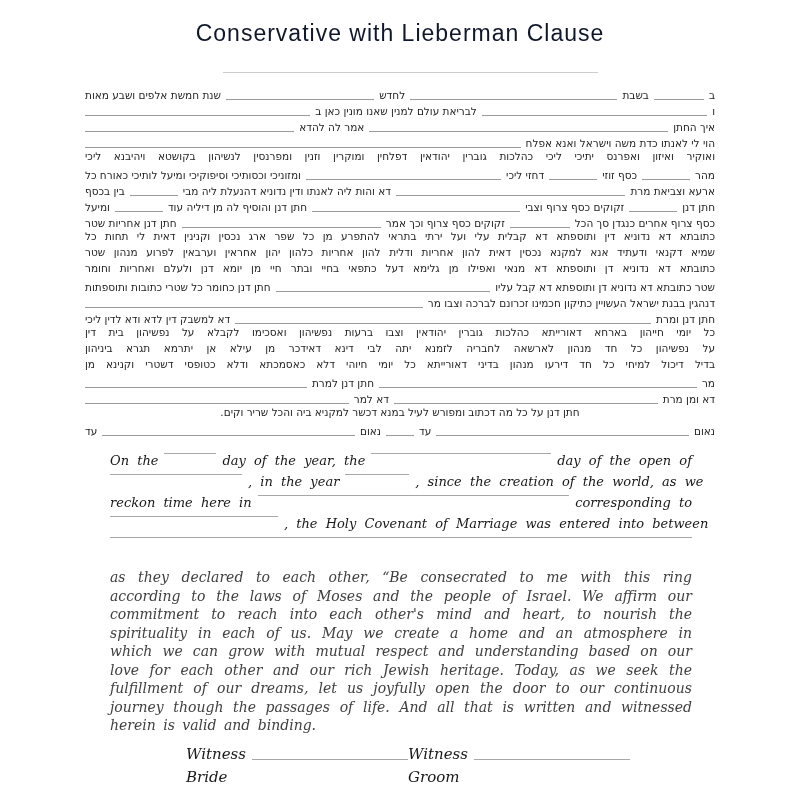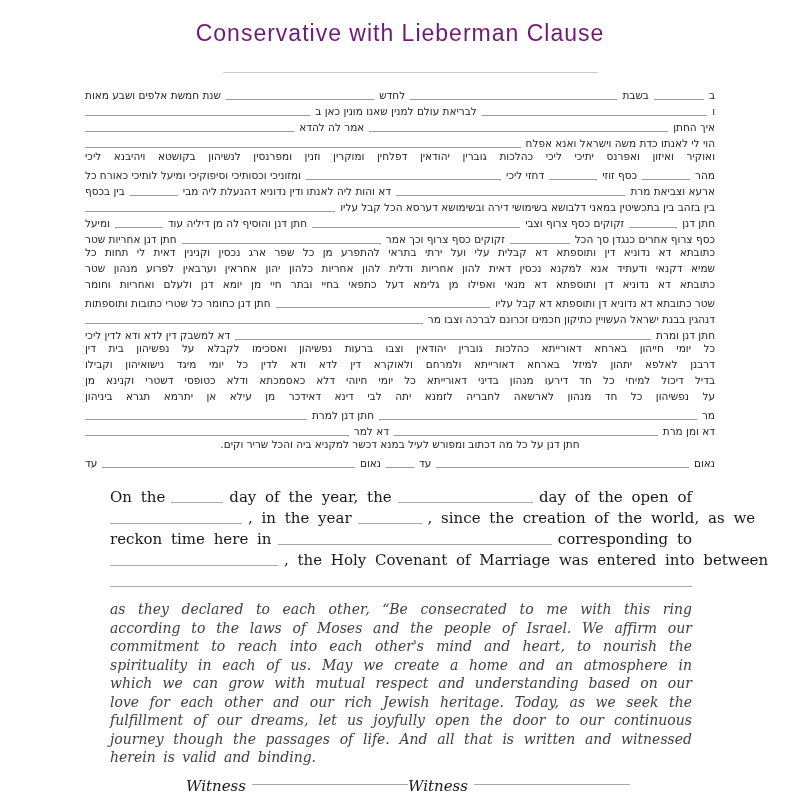--- a/index.html
+++ b/index.html
@@ -1,46 +1,46 @@
 <!DOCTYPE html>
 <html><head>
 <meta charset="utf-8">
 <style>
   html,body { margin:0; padding:0; background:#fff; }
   .page { position:relative; width:800px; height:800px; background:#ffffff;
           overflow:hidden; color:#222; font-family:"DejaVu Serif", serif; box-sizing:border-box; }
   .title { margin:20px 0 0 0; text-align:center; font-family:"Liberation Sans", sans-serif;
-           font-weight:400; font-size:23px; letter-spacing:1px; color:#701a75; }
+           font-weight:400; font-size:23px; letter-spacing:1px; color:#0f172a; }
   .divider { height:1px; background:#cccccc; width:375px; margin:25px 0 0 223px; }
 
   
   .hebrew { margin:13px 85px 0 85px; }
   .hline { direction:rtl; display:flex; align-items:flex-end; column-gap:5px;
            height:16px; font-size:10.5px; line-height:13px;
            font-family:"DejaVu Sans", sans-serif; color:#1e1e1e; }
   .hline .t { flex:0 1 auto; white-space:pre; min-width:0; overflow:hidden; }
   .hline.solo { display:block; text-align:justify; overflow:hidden; white-space:normal; }
   .hline.solo::after { content:""; display:inline-block; width:100%; height:0; }
   .hline.center { display:block; text-align:center; }
   .blank { border-bottom:1px solid #9a9a9a; margin-bottom:2px; flex:0 0 auto; height:0; }
   .blank.fx { flex:1 1 30px; min-width:20px; }
 
   
   .english { margin:15px 110px 0 110px; width:582px; }
-  .eline { display:flex; align-items:flex-end; column-gap:6px; height:21px;
-           font-size:15px; word-spacing:4px; color:#181818; }
+  .eline { display:flex; column-gap:6px; height:21px;
+           font-size:13px; font-style:italic; word-spacing:4px; color:#181818; }
   .eline .t { flex:0 1 auto; white-space:pre; }
   .eline .blank { border-bottom:1px solid #a8a8a8; margin-bottom:3px; }
   .paragraph { margin-top:10px; font-size:14px; font-style:italic; line-height:18.5px;
                text-align:justify; word-spacing:3px; color:#404040; }
 
   
   .sigs { margin:5px 110px 0 110px; font-style:italic; font-size:15px; color:#181818; }
   .sig-row { display:flex; margin-left:76px; height:23px; align-items:flex-end; }
-  .sig-group { display:flex; width:222px; column-gap:6px; align-items:center; }
+  .sig-group { display:flex; width:222px; column-gap:6px; align-items:flex-end; }
   .sig-group .blank { flex:1 1 auto; border-bottom:1px solid #a8a8a8; margin-bottom:3px; }
 </style>
 </head>
 <body>
 
 <div class="page">
   <h1 class="title">Conservative with Lieberman Clause</h1>
   <div class="divider"></div>
   <div class="hebrew" id="hebrew-block">
       <div class="hline">
@@ -79,24 +79,20 @@
         <span class="t">ומזוניכי וכסותיכי וסיפוקיכי ומיעל לותיכי כאורח כל</span>
       </div>
       <div class="hline">
         <span class="t">ארעא וצביאת מרת</span>
         <span class="blank fx" style="flex-grow: 1;"></span>
         <span class="t">דא והות ליה לאנתו ודין נדוניא דהנעלת ליה מבי</span>
         <span class="blank" style="width: 48px;"></span>
         <span class="t">בין בכסף</span>
       </div>
       <div class="hline">
-        <span class="t">בין בזהב בין בתכשיטין במאני דלבושא בשימושי דירה ובשימושא דערסא הכל קבל עליו</span>
-        <span class="blank fx" style="flex-grow: 1;"></span>
-      </div>
-      <div class="hline">
         <span class="t">חתן דנן</span>
         <span class="blank" style="width: 48px;"></span>
         <span class="t">זקוקים כסף צרוף וצבי</span>
         <span class="blank fx" style="flex-grow: 1;"></span>
         <span class="t">חתן דנן והוסיף לה מן דיליה עוד</span>
         <span class="blank" style="width: 48px;"></span>
         <span class="t">ומיעל</span>
       </div>
       <div class="hline">
         <span class="t">כסף צרוף אחרים כנגדן סך הכל</span>
@@ -116,23 +112,22 @@
       <div class="hline">
         <span class="t">דנהגין בבנת ישראל העשויין כתיקון חכמינו זכרונם לברכה וצבו מר</span>
         <span class="blank fx" style="flex-grow: 1;"></span>
       </div>
       <div class="hline">
         <span class="t">חתן דנן ומרת</span>
         <span class="blank fx" style="flex-grow: 1;"></span>
         <span class="t">דא למשבק דין לדא ודא לדין ליכי</span>
       </div>
       <div class="hline solo">כל יומי חייהון בארחא דאורייתא כהלכות גוברין יהודאין וצבו ברעות נפשיהון ואסכימו לקבלא על נפשיהון בית דין</div>
-      <div class="hline solo">דרבנן לאלפא יתהון למיזל בארחא דאורייתא ולמרחם ולאוקרא דין לדא ודא לדין כל יומי מיגד נישואיהון וקבילו</div>
+      <div class="hline solo">על נפשיהון כל חד מנהון לארשאה לחבריה לזמנא יתה לבי דינא דאידכר מן עילא אן יתרמא תגרא ביניהון</div>
       <div class="hline solo">בדיל דיכול למיחי כל חד דירעו מנהון בדיני דאורייתא כל יומי חיוהי דלא כאסמכתא ודלא כטופסי דשטרי וקנינא מן</div>
-      <div class="hline solo">על נפשיהון כל חד מנהון לארשאה לחבריה לזמנא יתה לבי דינא דאידכר מן עילא אן יתרמא תגרא ביניהון</div>
       <div class="hline">
         <span class="t">מר</span>
         <span class="blank fx" style="flex-grow: 3;"></span>
         <span class="t">חתן דנן למרת</span>
         <span class="blank fx" style="flex-grow: 2;"></span>
       </div>
       <div class="hline">
         <span class="t">דא ומן מרת</span>
         <span class="blank fx" style="flex-grow: 3;"></span>
         <span class="t">דא למר</span>

